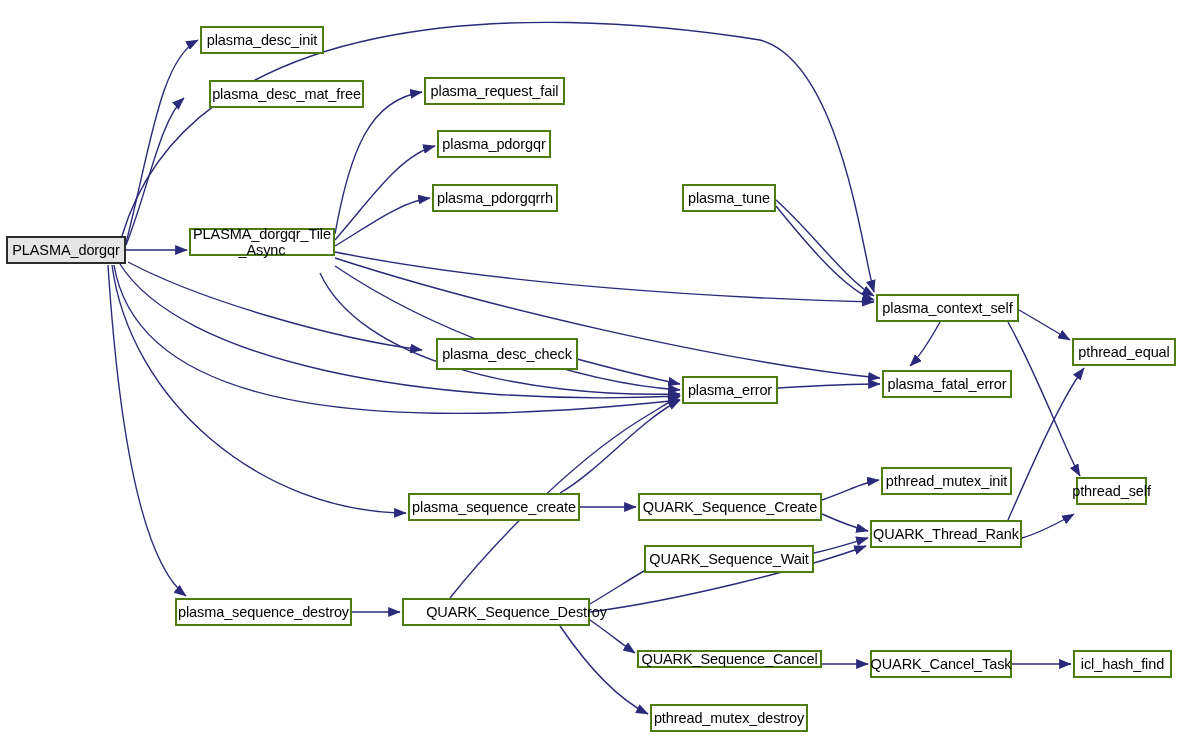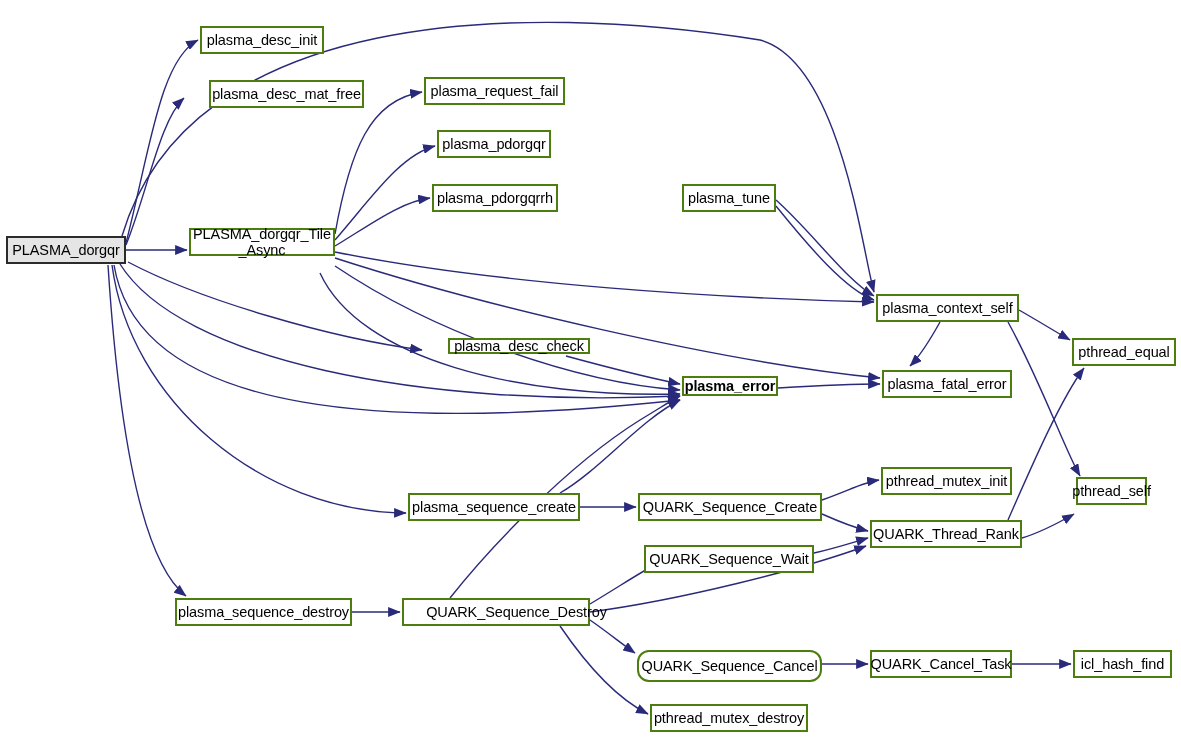--- a/index.html
+++ b/index.html
@@ -100,29 +100,29 @@
       <div class="node" style="left: 200px; top: 26px; width: 124px; height: 28px;">plasma_desc_init</div>
       <div class="node" style="left: 185px; top: 80px; width: 155px; height: 28px; margin-left: 24px;">plasma_desc_mat_free</div>
       <div class="node" style="left: 189px; top: 228px; width: 146px; height: 28px;">PLASMA_dorgqr_Tile
 _Async</div>
       <div class="node" style="left: 424px; top: 77px; width: 141px; height: 28px;">plasma_request_fail</div>
       <div class="node" style="left: 437px; top: 130px; width: 114px; height: 28px;">plasma_pdorgqr</div>
       <div class="node" style="left: 432px; top: 184px; width: 126px; height: 28px;">plasma_pdorgqrrh</div>
       <div class="node" style="left: 682px; top: 184px; width: 94px; height: 28px;">plasma_tune</div>
       <div class="node" style="left: 876px; top: 294px; width: 143px; height: 28px;">plasma_context_self</div>
       <div class="node" style="left: 1072px; top: 338px; width: 104px; height: 28px;">pthread_equal</div>
-      <div class="node" style="left: 448px; top: 338px; width: 142px; height: 16px;">plasma_desc_check</div>
-      <div class="node" style="left: 682px; top: 376px; width: 96px; height: 20px; font-weight: bold;">plasma_error</div>
+      <div class="node" style="left: 436px; top: 338px; width: 142px; height: 32px;">plasma_desc_check</div>
+      <div class="node" style="left: 682px; top: 376px; width: 96px; height: 28px;">plasma_error</div>
       <div class="node" style="left: 882px; top: 370px; width: 130px; height: 28px;">plasma_fatal_error</div>
       <div class="node" style="left: 881px; top: 467px; width: 131px; height: 28px;">pthread_mutex_init</div>
       <div class="node" style="left: 1076px; top: 477px; width: 71px; height: 28px;">pthread_self</div>
       <div class="node" style="left: 408px; top: 493px; width: 172px; height: 28px;">plasma_sequence_create</div>
       <div class="node" style="left: 638px; top: 493px; width: 184px; height: 28px;">QUARK_Sequence_Create</div>
       <div class="node" style="left: 870px; top: 520px; width: 152px; height: 28px;">QUARK_Thread_Rank</div>
       <div class="node" style="left: 644px; top: 545px; width: 170px; height: 28px;">QUARK_Sequence_Wait</div>
       <div class="node" style="left: 175px; top: 598px; width: 177px; height: 28px;">plasma_sequence_destroy</div>
       <div class="node" style="left: 402px; top: 598px; width: 188px; height: 28px; padding-left: 41px;">QUARK_Sequence_Destroy</div>
-      <div class="node" style="left: 637px; top: 650px; width: 185px; height: 32px; border-radius: 12px;">QUARK_Sequence_Cancel</div>
+      <div class="node" style="left: 637px; top: 650px; width: 185px; height: 18px;">QUARK_Sequence_Cancel</div>
       <div class="node" style="left: 870px; top: 650px; width: 142px; height: 28px;">QUARK_Cancel_Task</div>
       <div class="node" style="left: 1073px; top: 650px; width: 99px; height: 28px;">icl_hash_find</div>
       <div class="node" style="left: 650px; top: 704px; width: 158px; height: 28px;">pthread_mutex_destroy</div>
     </div>
 </div>
 
 </body></html>

